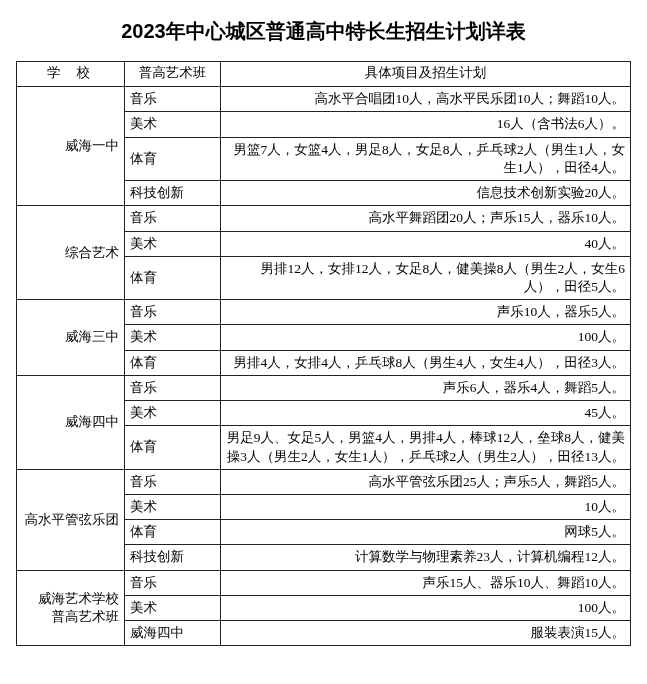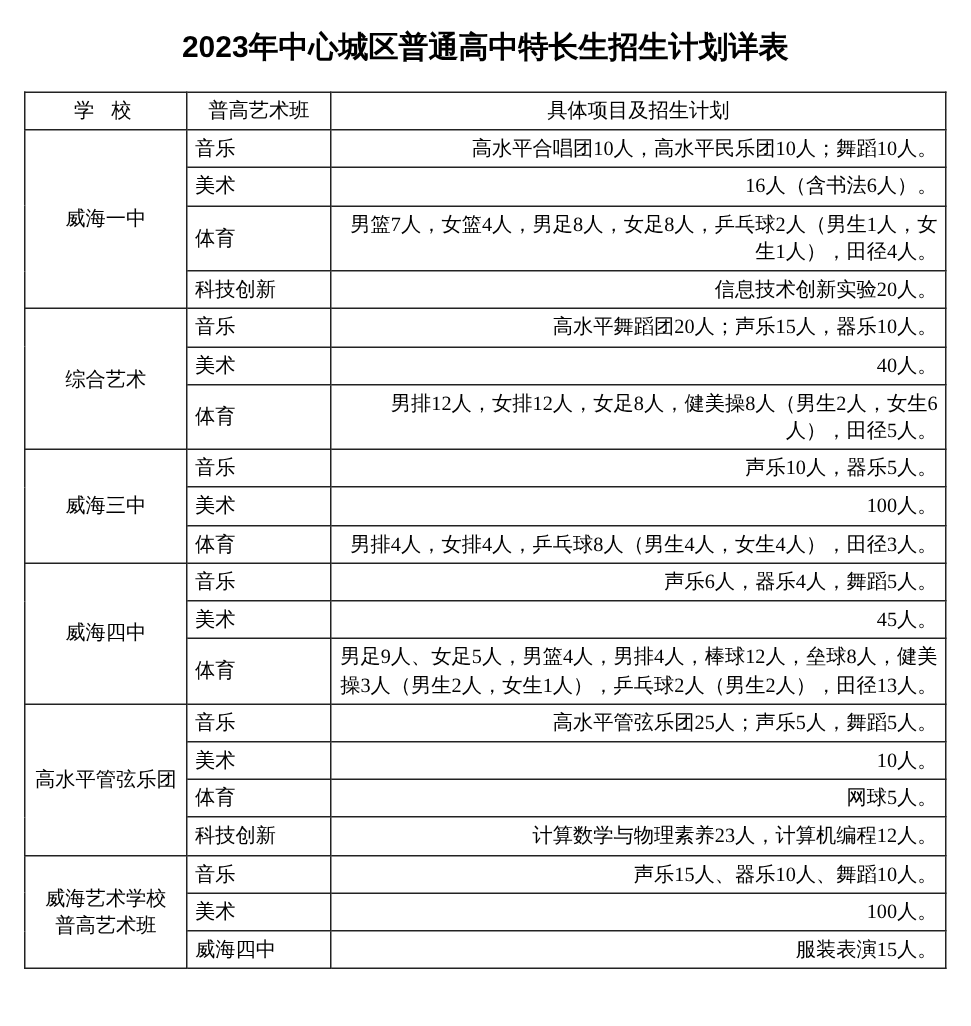--- a/index.html
+++ b/index.html
@@ -40,26 +40,27 @@
     font-size: 13.5px;
     line-height: 1.35;
     padding: 3px 5px;
     vertical-align: middle;
     font-weight: normal;
   }
   .hdr td {
     text-align: center;
     font-size: 14.5px;
     padding: 6px 4px;
+    font-family: Liberation Mono, monospace;
   }
   .col-school { width: 108px; }
   .col-type { width: 96px; }
   .col-detail { width: auto; }
   .school-cell {
-    text-align: center;
+    text-align: right;
     font-size: 14.5px;
     line-height: 1.4;
   }
   .type-cell {
     text-align: left;
     font-size: 14px;
   }
   .detail-cell {
     text-align: right;
     font-size: 13.5px;

